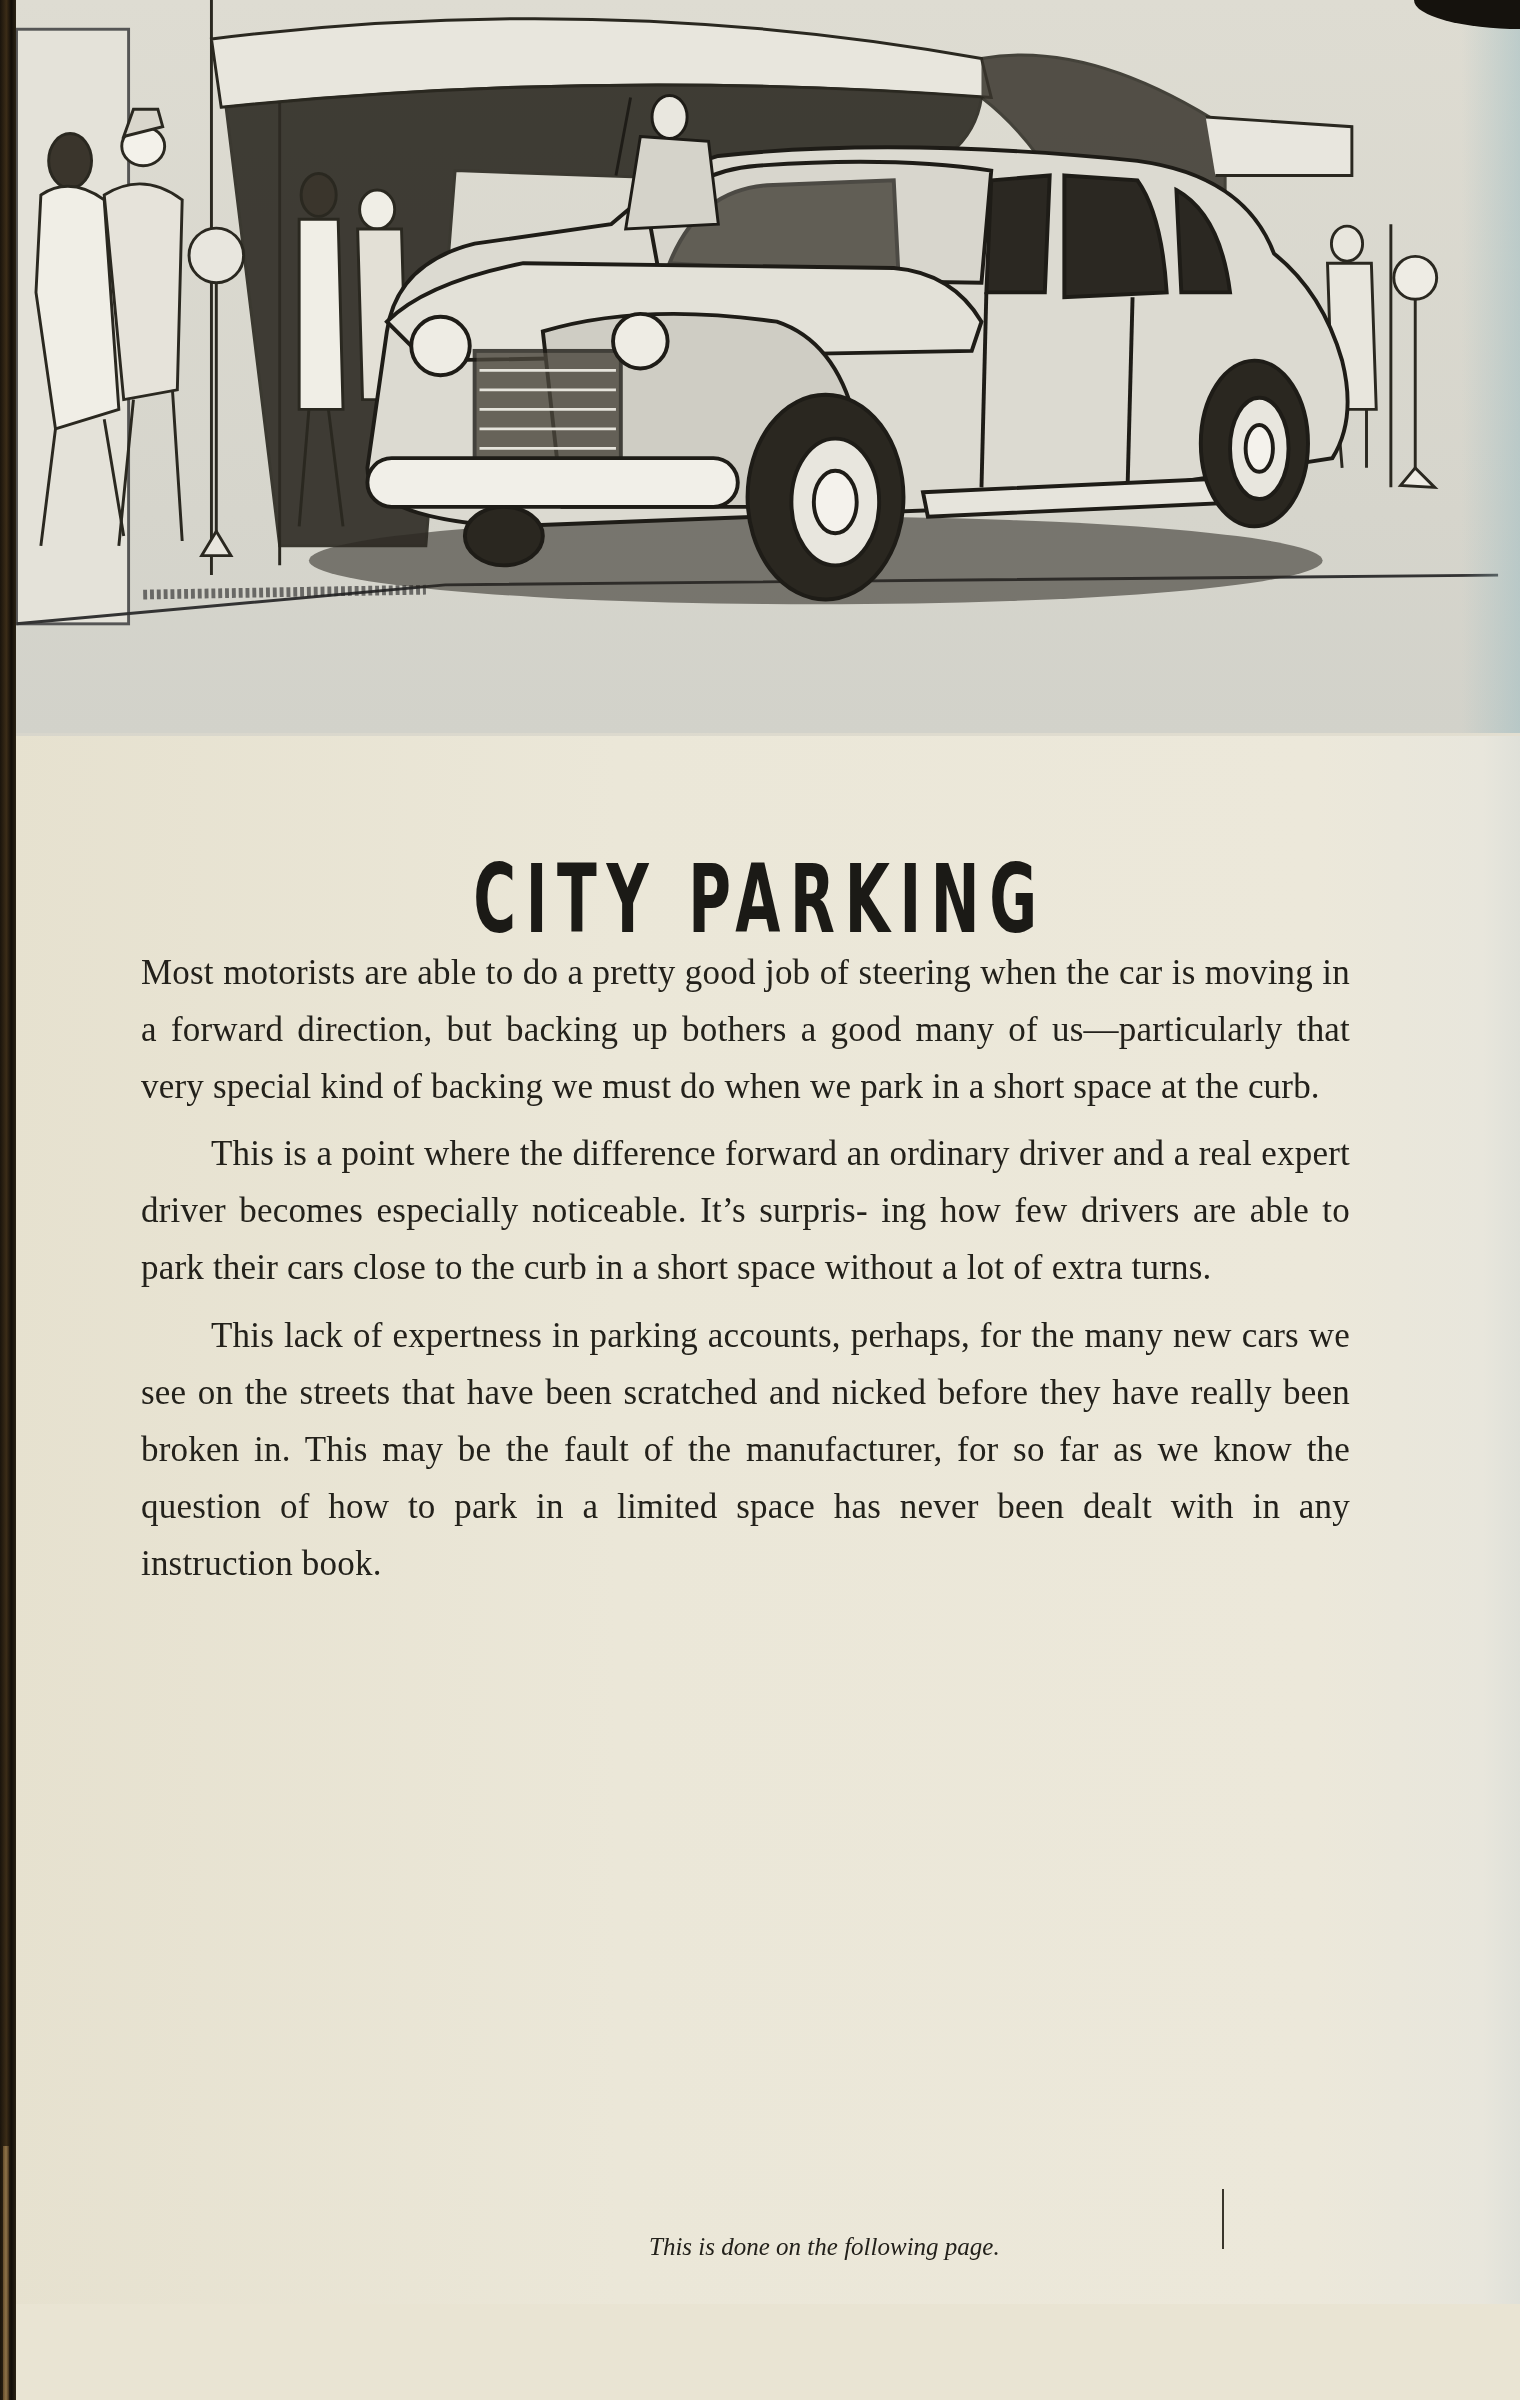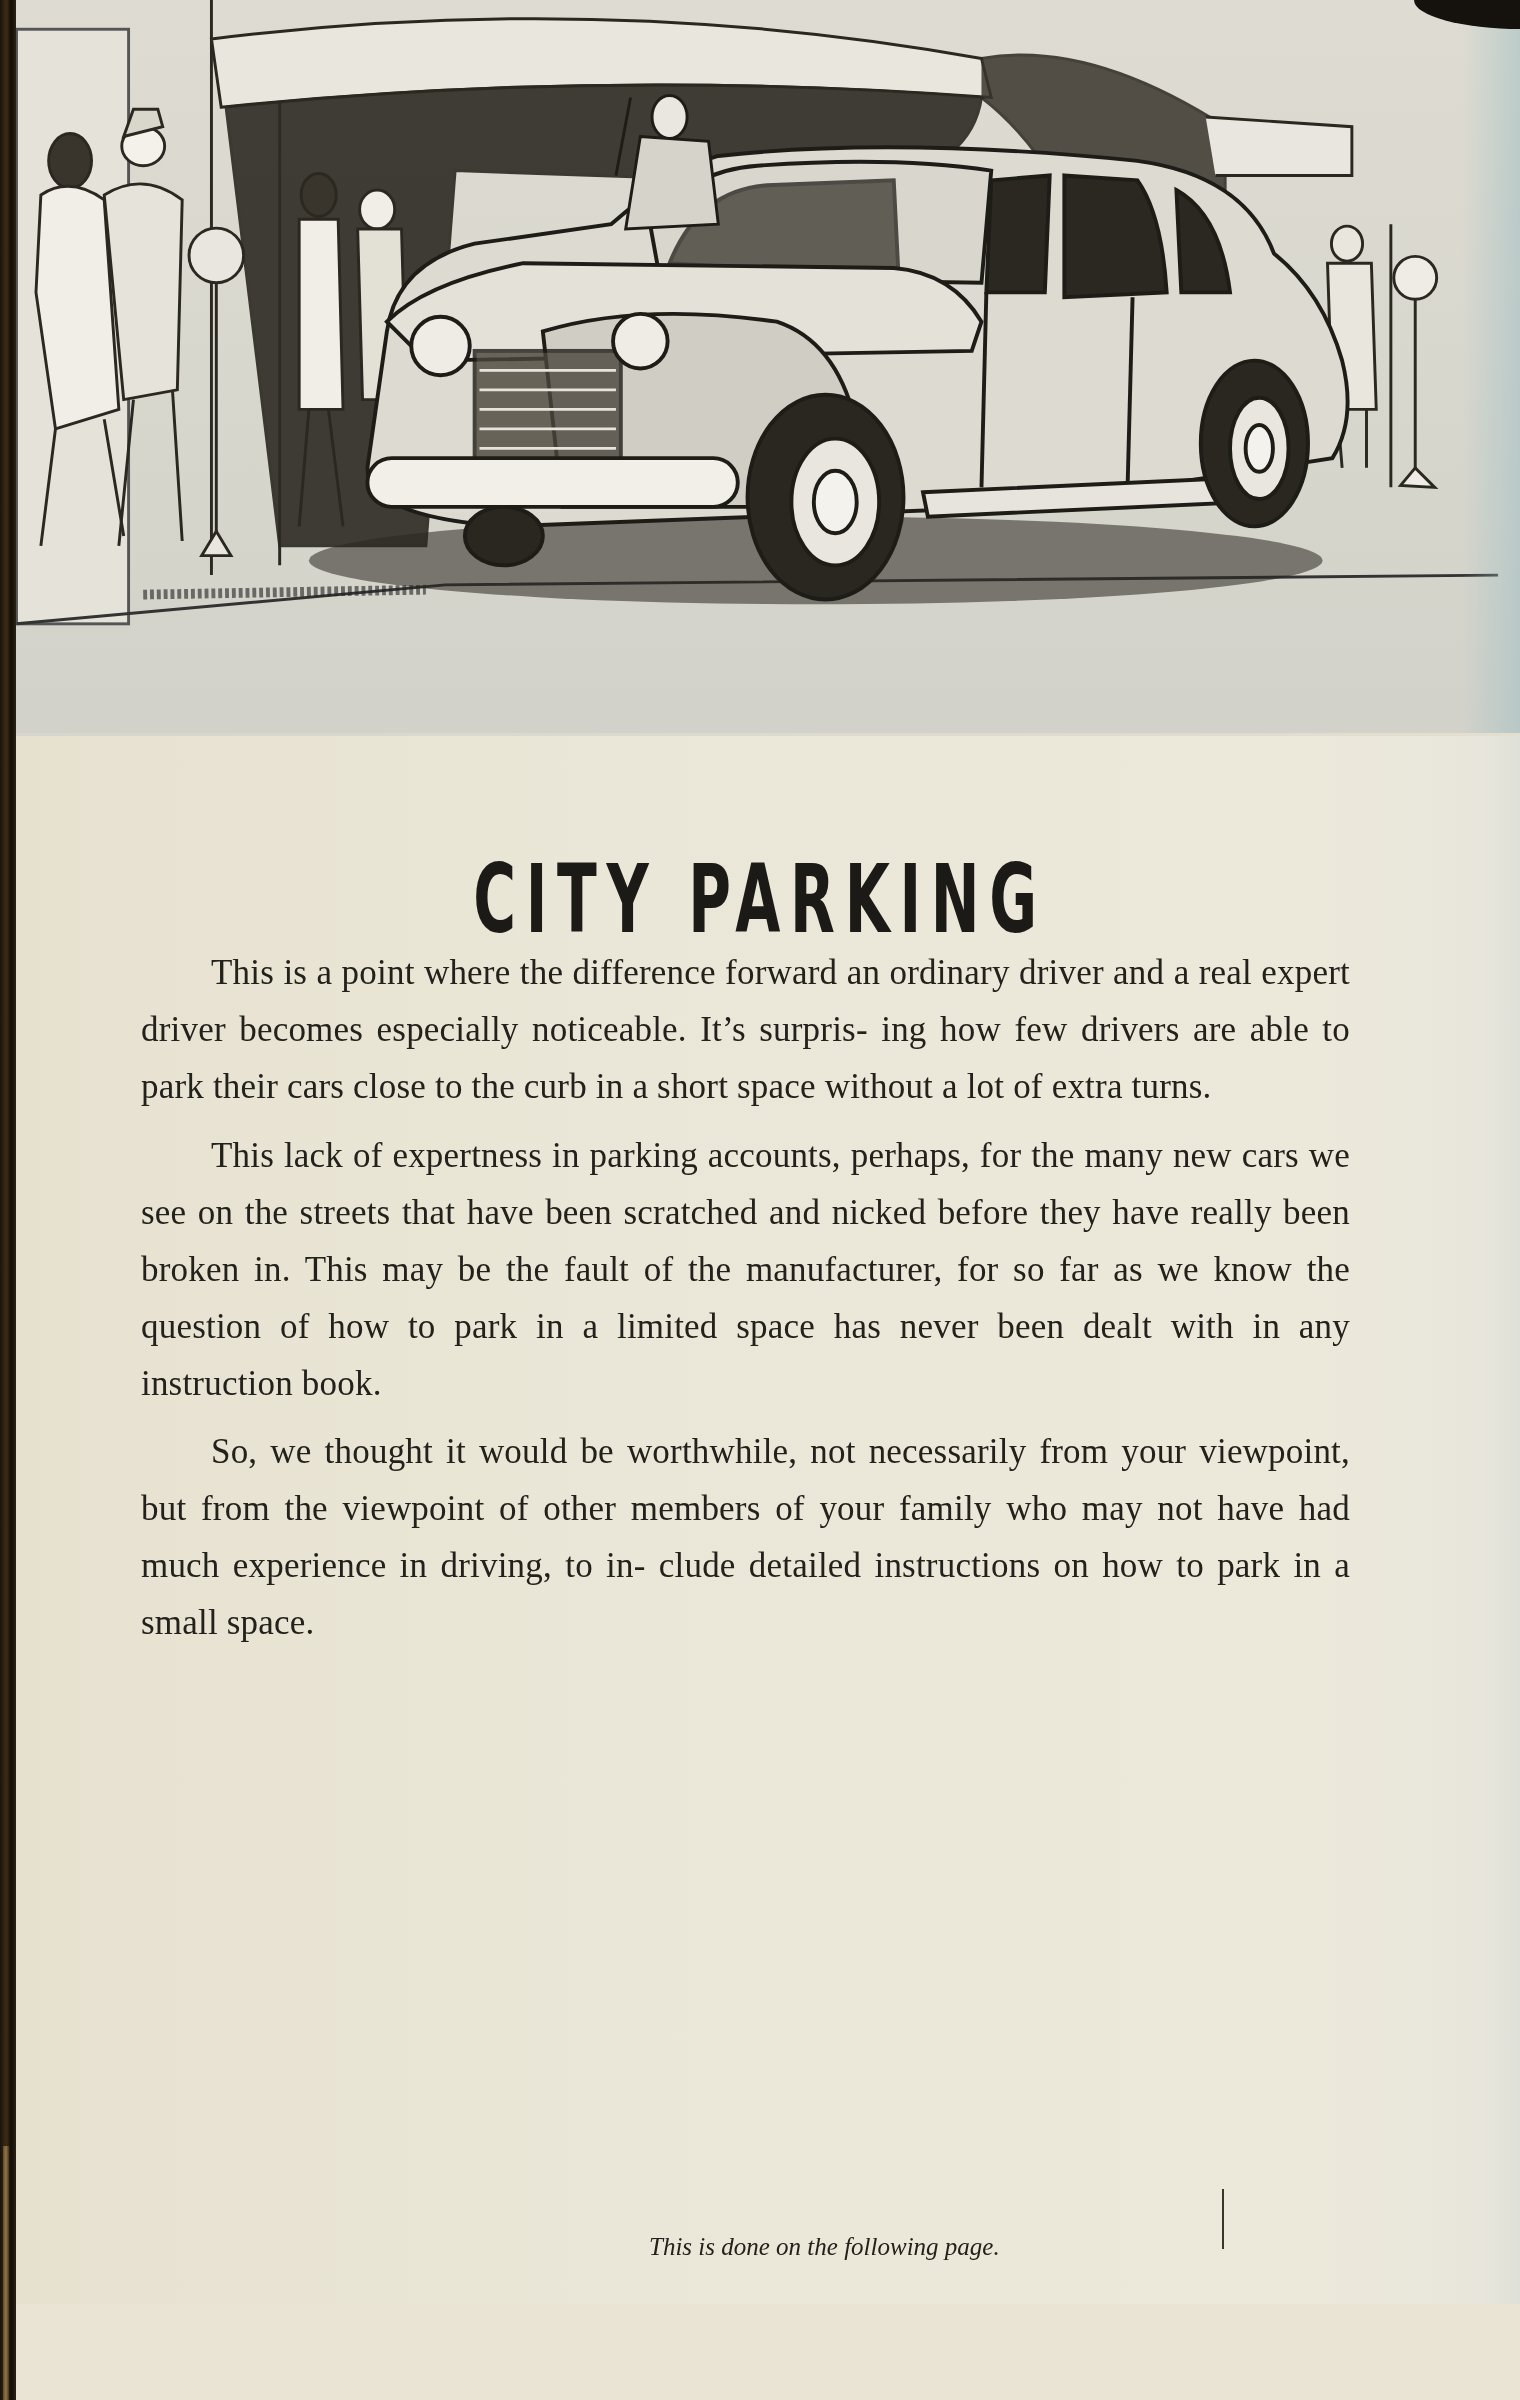--- a/index.html
+++ b/index.html
@@ -182,21 +182,21 @@
       </g>
     </svg>
     <div class="illustration-edge"></div>
     <div class="corner-shadow"></div>
   </div>
   <div class="illustration-bottom"></div>
 
   <h1 class="title">CITY PARKING</h1>
 
   <div class="body-text">
+    <p>Most motorists are able to do a pretty good job of steering when the car is moving in a forward direction, but backing up bothers a good many of us—particularly that very special kind of backing we must do when we park in a short space at the curb.</p>
     <p class="indent">This is a point where the difference forward an ordinary driver and a real expert driver becomes especially noticeable. It’s surpris- ing how few drivers are able to park their cars close to the curb in a short space without a lot of extra turns.</p>
     <p class="indent p3">This lack of expertness in parking accounts, perhaps, for the many new cars we see on the streets that have been scratched and nicked before they have really been broken in. This may be the fault of the manufacturer, for so far as we know the question of how to park in a limited space has never been dealt with in any instruction book.</p>
-    <p class="indent p4">So, we thought it would be worthwhile, not necessarily from your viewpoint, but from the viewpoint of other members of your family who may not have had much experience in driving, to in- clude detailed instructions on how to park in a small space.</p>
   </div>
 
   <div class="stray-mark"></div>
   <div class="footer-note">This is done on the following page.</div>
 </div>
 
 
 </body></html>

